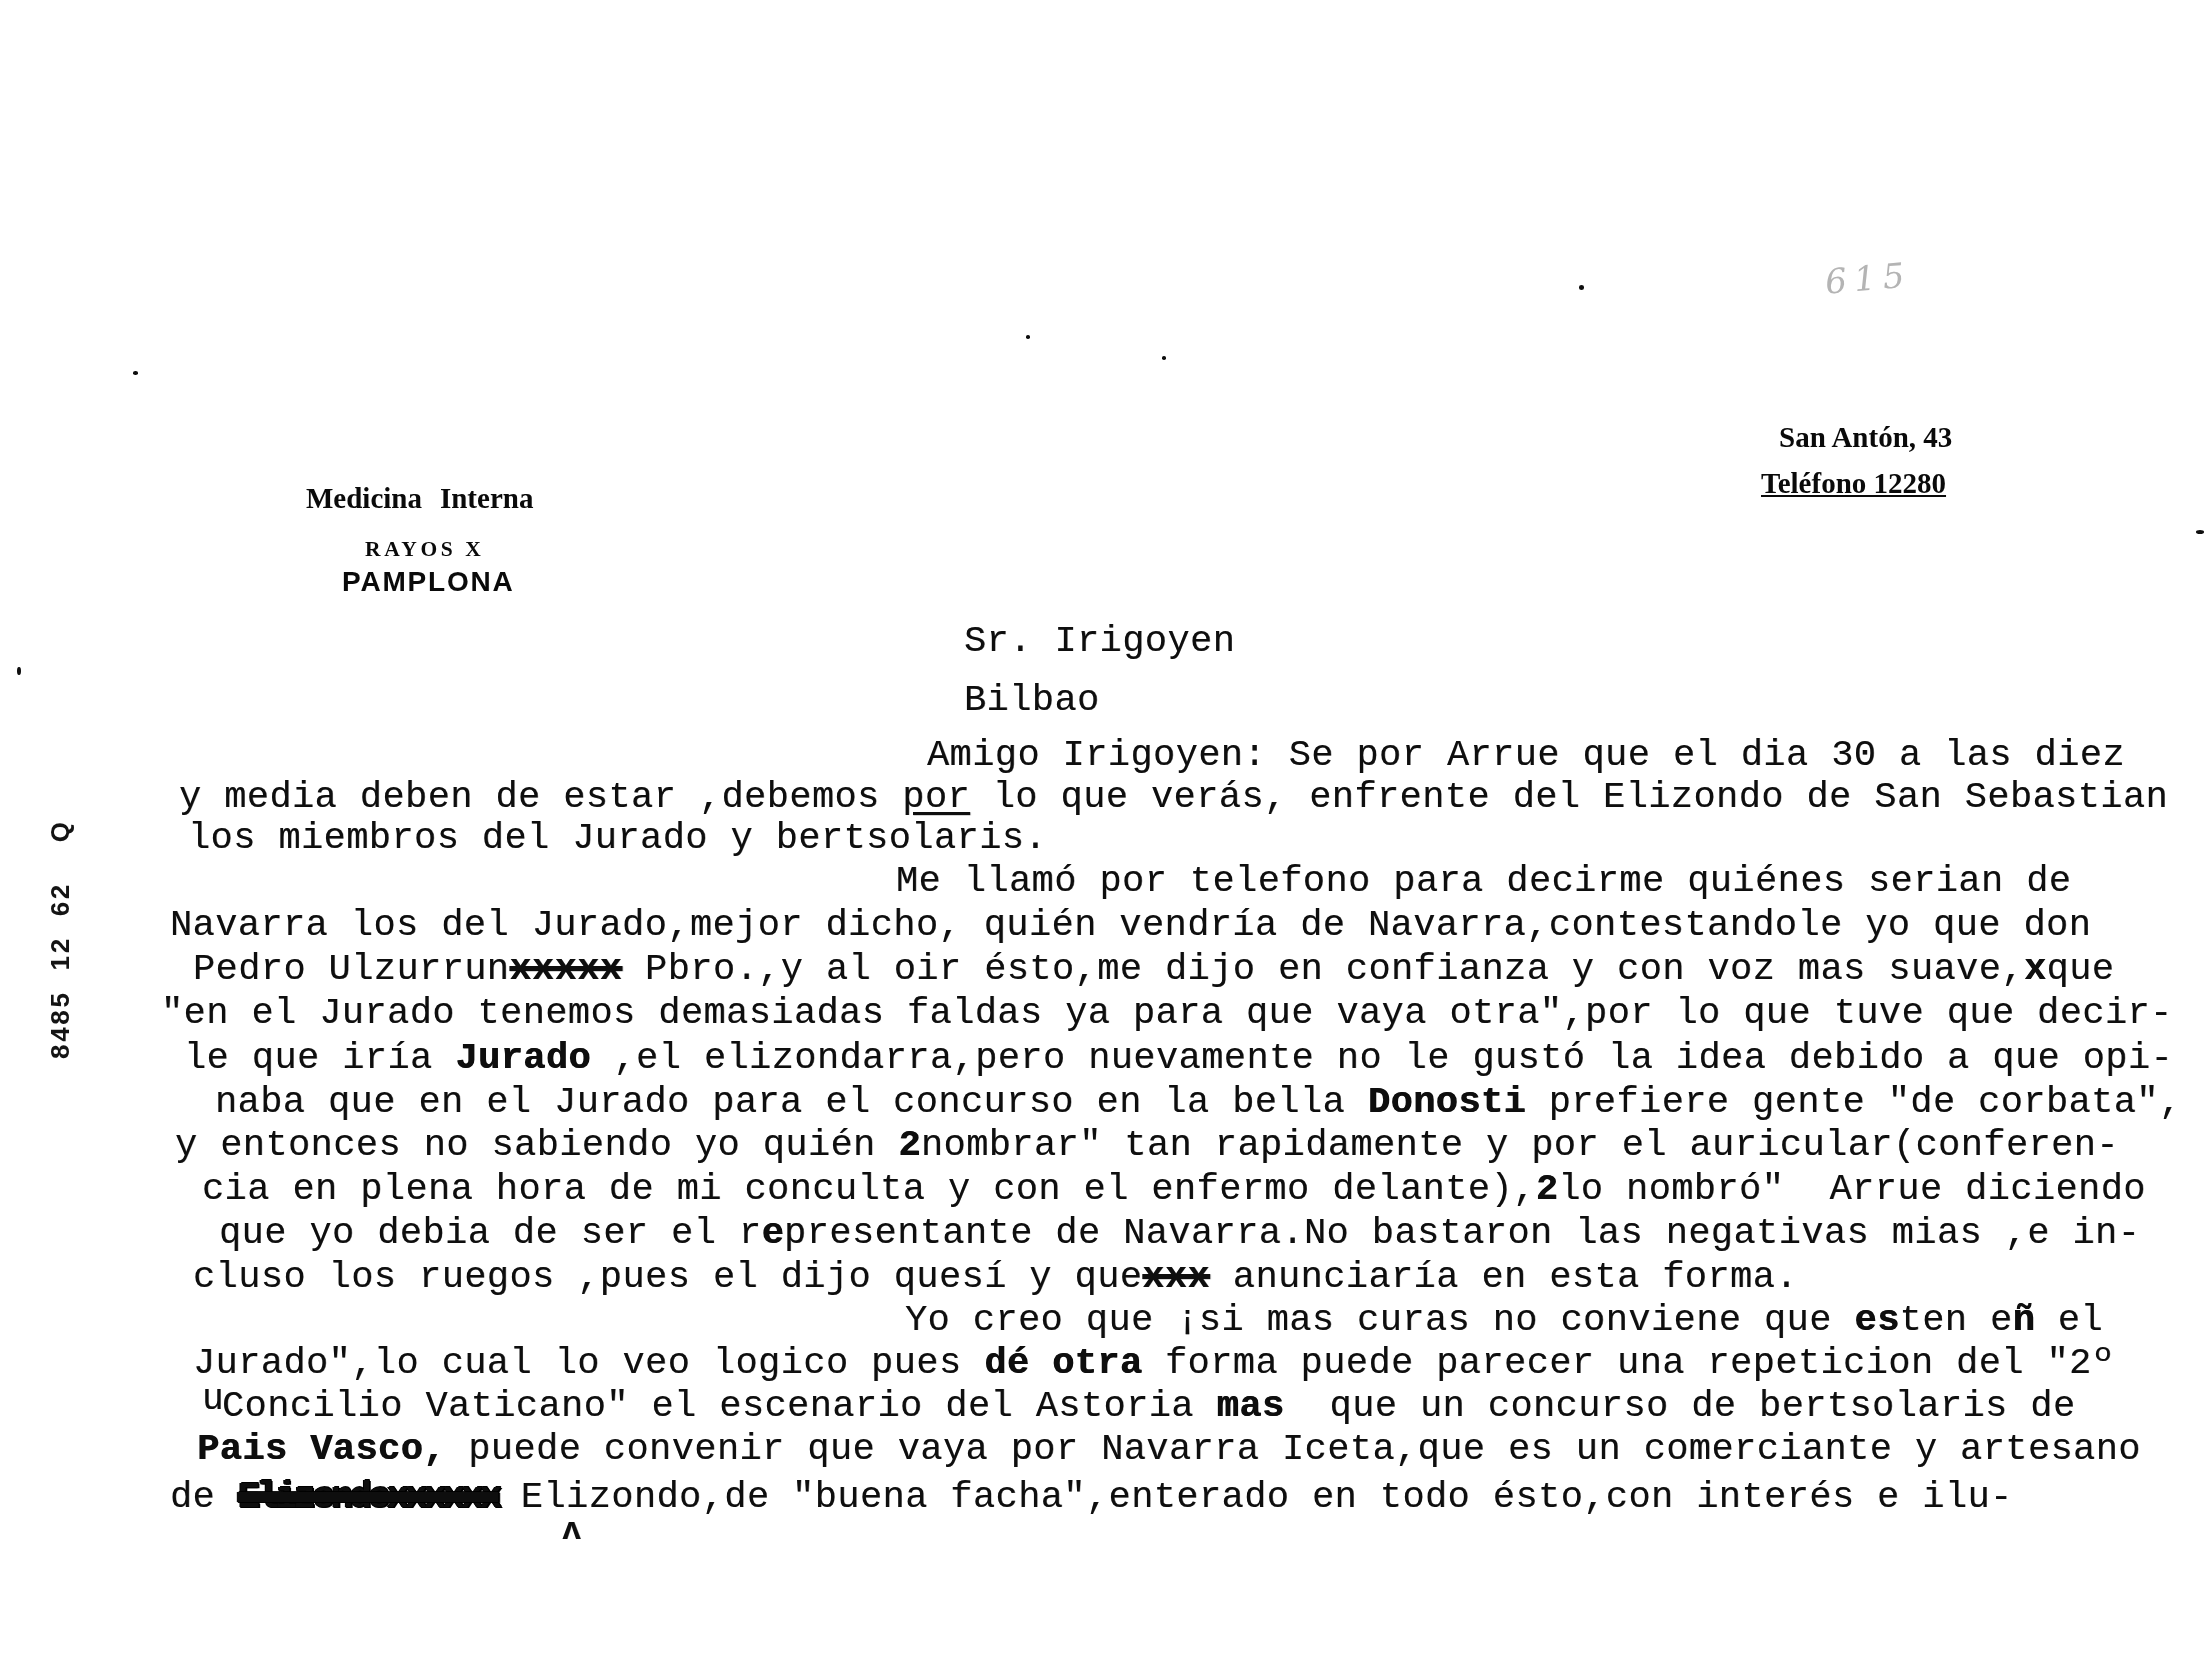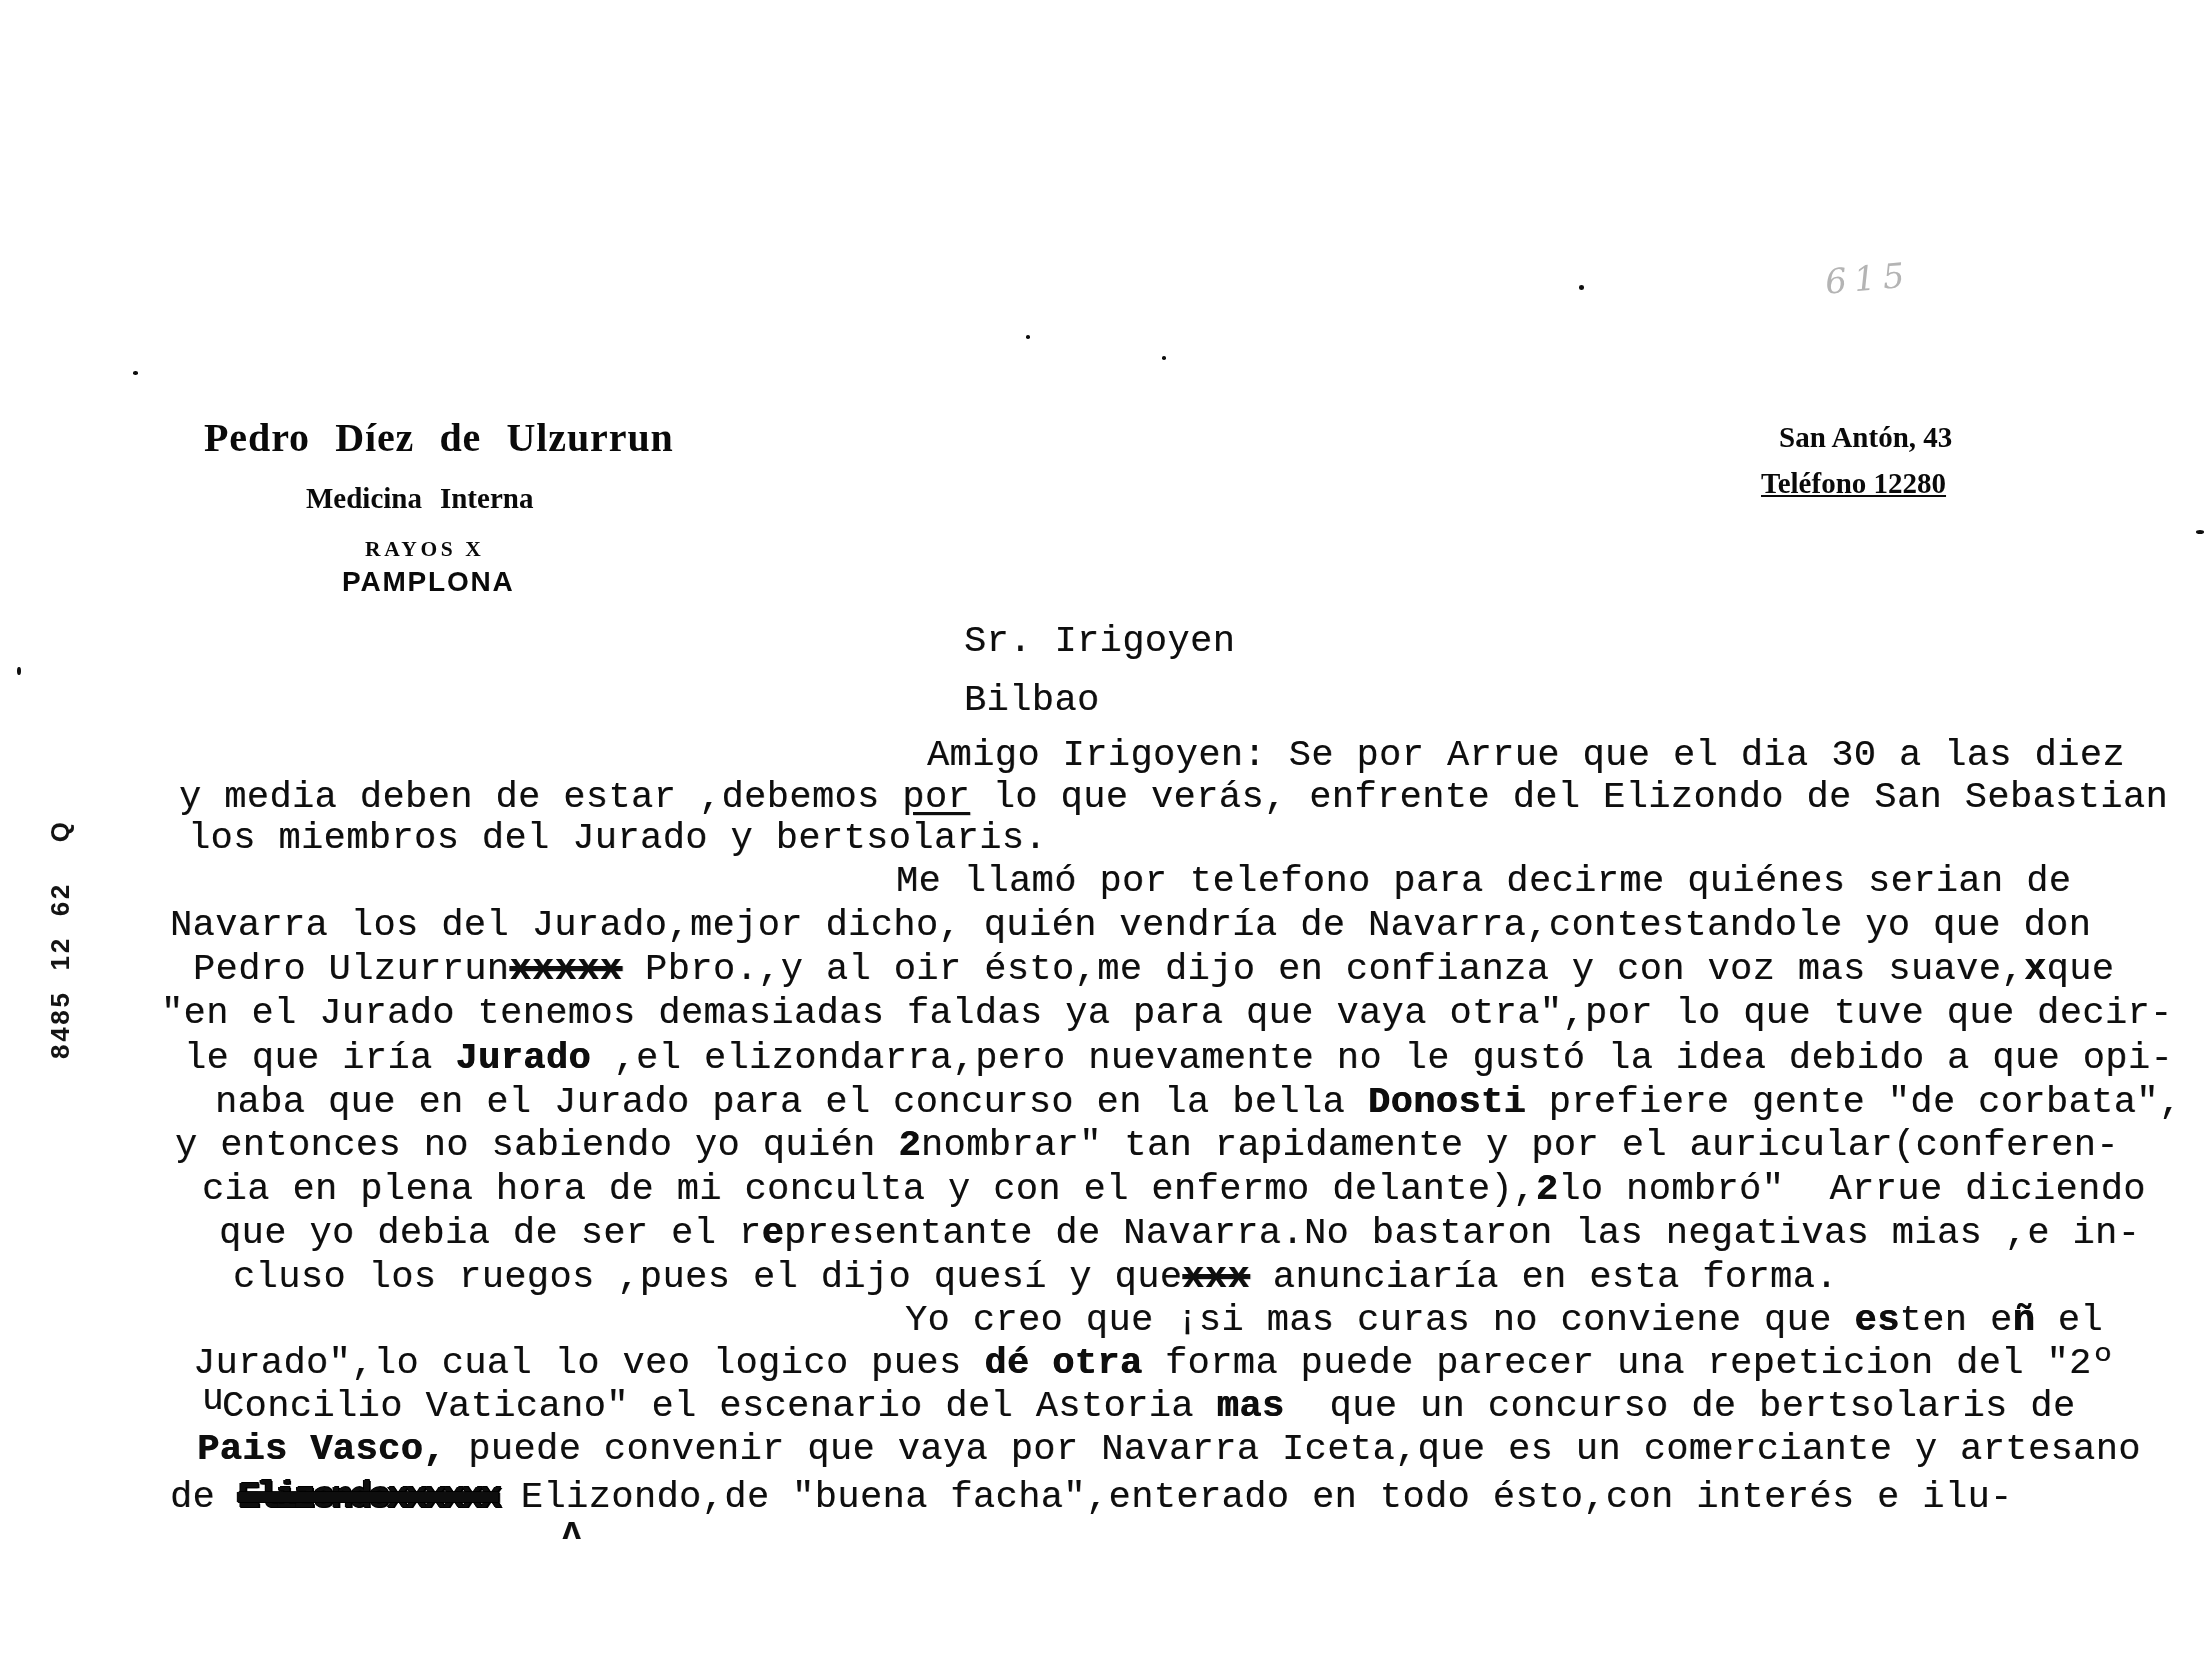--- a/index.html
+++ b/index.html
@@ -44,21 +44,20 @@
   }
   .stray-u    { position:absolute; left:202px; top:1379px; font-size:36px; }
   .stray-caret{ position:absolute; left:562px; top:1512px; font-size:32px; font-weight:bold; }
   .speck { position:absolute; background:#0e0e0e; border-radius:50%; }
 </style>
 </head>
 <body>
 
 <div class="page">
 
-  <div class="lh lh-name">Pedro Díez de Ulzurrun</div>
   <div class="lh lh-sub">Medicina Interna</div>
   <div class="lh lh-rayos">RAYOS X</div>
   <div class="lh lh-city">PAMPLONA</div>
   <div class="lh lh-address">San Antón, 43</div>
   <div class="lh lh-phone">Teléfono 12280</div>
 
   <div class="pencil-note">615</div>
 
   <div class="margin-vert">8485  12  62    Q</div>
 
@@ -71,21 +70,21 @@
       <div class="tline" style="left: 188px; top: 817px;"><span class="seg-normal">los miembros del Jurado y bertsolaris.</span></div>
       <div class="tline" style="left: 896px; top: 860px;"><span class="seg-normal">Me llamó por telefono para decirme quiénes serian de</span></div>
       <div class="tline" style="left: 170px; top: 904px;"><span class="seg-normal">Navarra los del Jurado,mejor dicho, quién vendría de Navarra,contestandole yo que don</span></div>
       <div class="tline" style="left: 193px; top: 948px;"><span class="seg-normal">Pedro Ulzurrun</span><span class="seg-strike">xxxxx</span><span class="seg-normal"> Pbro.,y al oir ésto,me dijo en confianza y con voz mas suave,</span><span class="seg-bold">x</span><span class="seg-normal">que</span></div>
       <div class="tline" style="left: 161px; top: 992px;"><span class="seg-normal">"en el Jurado tenemos demasiadas faldas ya para que vaya otra",por lo que tuve que decir-</span></div>
       <div class="tline" style="left: 184px; top: 1037px;"><span class="seg-normal">le que iría </span><span class="seg-bold">Jurado</span><span class="seg-normal"> ,el elizondarra,pero nuevamente no le gustó la idea debido a que opi-</span></div>
       <div class="tline" style="left: 215px; top: 1081px;"><span class="seg-normal">naba que en el Jurado para el concurso en la bella </span><span class="seg-bold">Donosti</span><span class="seg-normal"> prefiere gente "de corbata",</span></div>
       <div class="tline" style="left: 175px; top: 1124px; text-align: right;"><span class="seg-normal">y entonces no sabiendo yo quién </span><span class="seg-bold">2</span><span class="seg-normal">nombrar" tan rapidamente y por el auricular(conferen-</span></div>
       <div class="tline" style="left: 202px; top: 1168px;"><span class="seg-normal">cia en plena hora de mi conculta y con el enfermo delante),</span><span class="seg-bold">2</span><span class="seg-normal">lo nombró"  Arrue diciendo</span></div>
       <div class="tline" style="left: 219px; top: 1212px;"><span class="seg-normal">que yo debia de ser el r</span><span class="seg-bold">e</span><span class="seg-normal">presentante de Navarra.No bastaron las negativas mias ,e in-</span></div>
-      <div class="tline" style="left: 193px; top: 1256px; margin-left: 40px;"><span class="seg-normal">cluso los ruegos ,pues el dijo quesí y que</span><span class="seg-strike">xxx</span><span class="seg-normal"> anunciaría en esta forma.</span></div>
+      <div class="tline" style="left: 193px; top: 1256px;"><span class="seg-normal">cluso los ruegos ,pues el dijo quesí y que</span><span class="seg-strike">xxx</span><span class="seg-normal"> anunciaría en esta forma.</span></div>
       <div class="tline" style="left: 905px; top: 1299px;"><span class="seg-normal">Yo creo que ¡si mas curas no conviene que </span><span class="seg-bold">es</span><span class="seg-normal">ten e</span><span class="seg-bold">ñ</span><span class="seg-normal"> el</span></div>
       <div class="tline" style="left: 193px; top: 1342px;"><span class="seg-normal">Jurado",lo cual lo veo logico pues </span><span class="seg-bold">dé otra</span><span class="seg-normal"> forma puede parecer una repeticion del "2º</span></div>
       <div class="tline" style="left: 222px; top: 1385px;"><span class="seg-normal">Concilio Vaticano" el escenario del Astoria </span><span class="seg-bold">mas</span><span class="seg-normal">  que un concurso de bertsolaris de</span></div>
       <div class="tline" style="left: 197px; top: 1428px;"><span class="seg-bold">Pais Vasco,</span><span class="seg-normal"> puede convenir que vaya por Navarra Iceta,que es un comerciante y artesano</span></div>
       <div class="tline" style="left: 170px; top: 1476px;"><span class="seg-normal">de </span><span class="seg-blot">Elizondoxxxxxx</span><span class="seg-normal"> Elizondo,de "buena facha",enterado en todo ésto,con interés e ilu-</span></div>
     </div>
 
   <div class="tw stray-u">u</div>
   <div class="tw stray-caret">ʌ</div>
 

